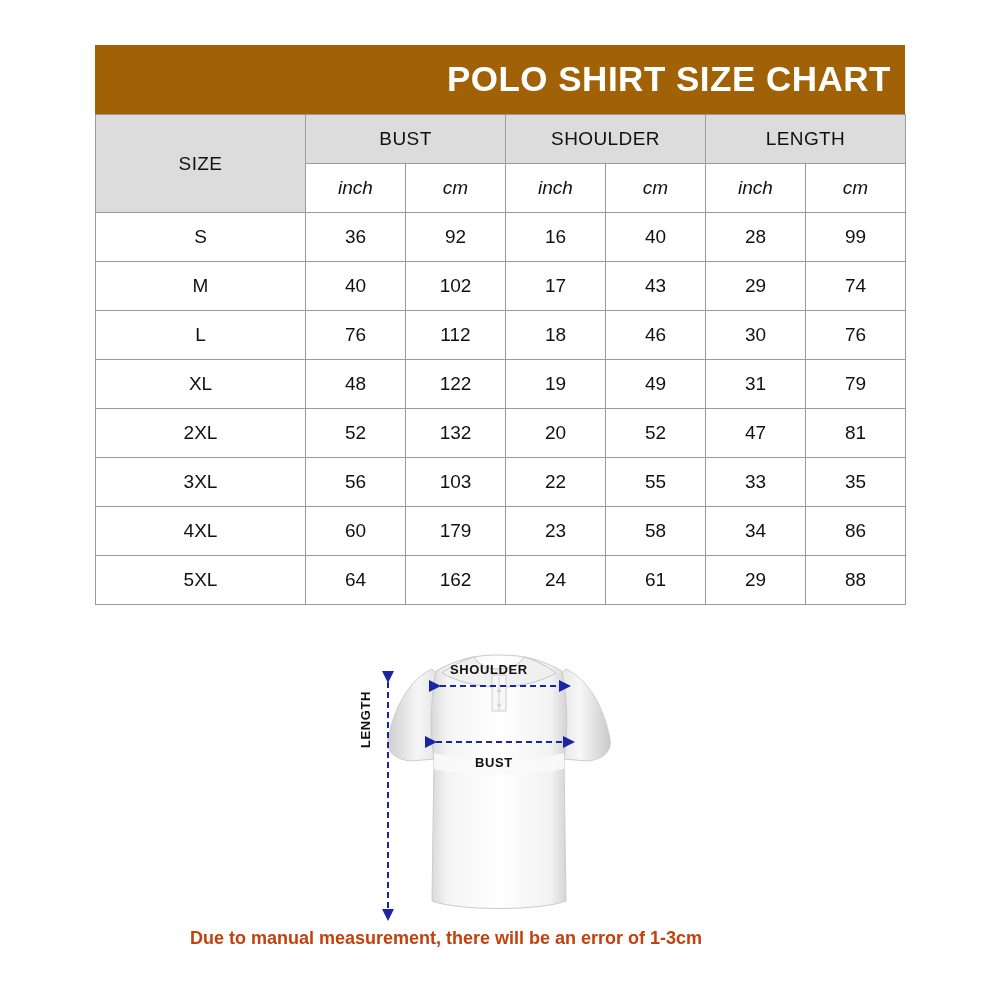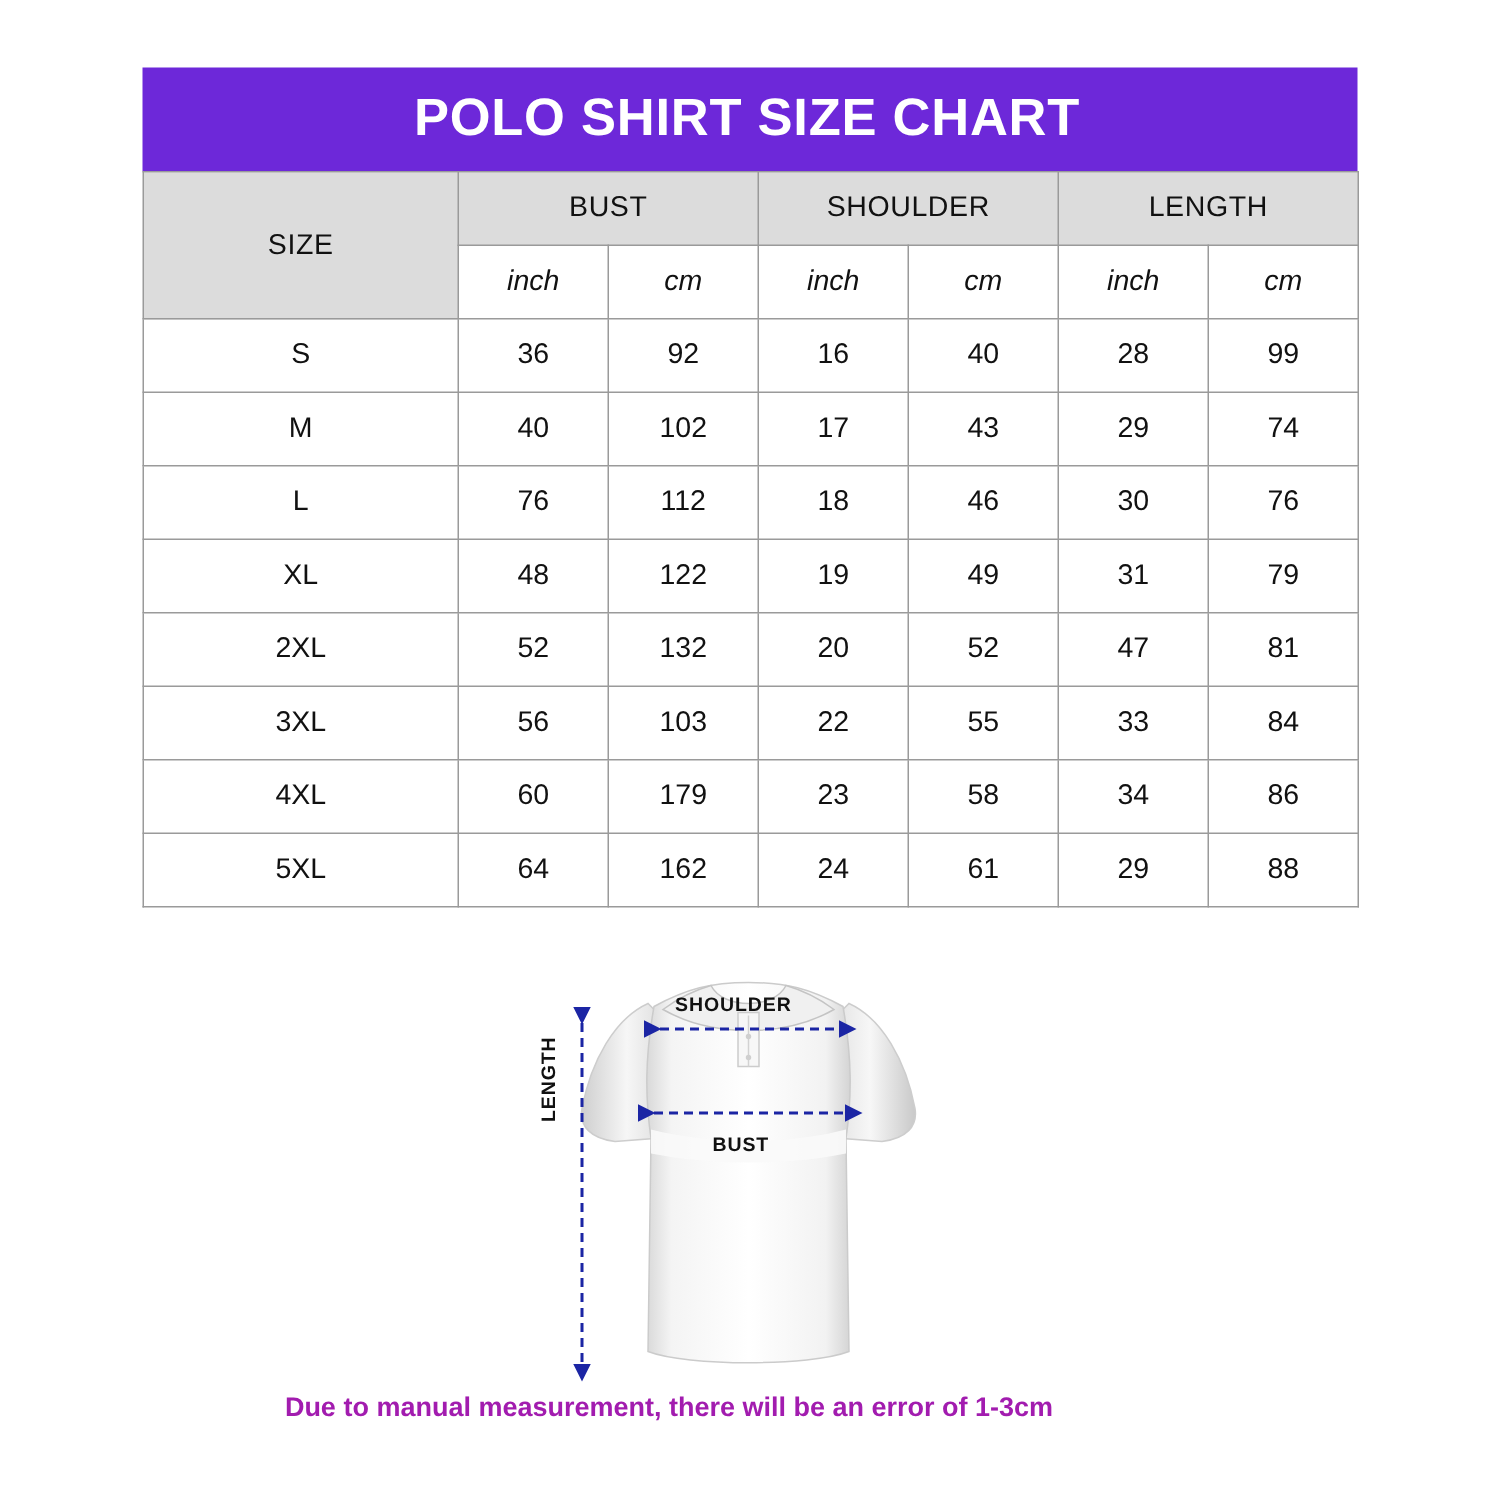--- a/index.html
+++ b/index.html
@@ -25,27 +25,27 @@
 
   
   .chart-wrap {
     position: absolute;
     left: 95px;
     top: 45px;
     width: 810px;
   }
 
   .chart-title {
-    background: #6d28d9;
+    background: #a16207;
     color: #ffffff;
-    text-align: center;
+    text-align: right;
     font-size: 35px;
     font-weight: bold;
     letter-spacing: 0.5px;
-    padding: 16px 4px 18px 0;
+    padding: 16px 14px 18px 0;
     line-height: 1;
   }
 
   table.size-table {
     width: 810px;
     border-collapse: collapse;
     table-layout: fixed;
   }
   table.size-table td, table.size-table th {
     border: 1px solid #9a9a9a;
@@ -109,21 +109,21 @@
     transform-origin: left top;
     white-space: nowrap;
   }
 
   .note {
     position: absolute;
     left: 0;
     top: 928px;
     width: 892px;
     text-align: center;
-    color: #a21caf;
+    color: #c2410c;
     font-size: 18px;
     font-weight: bold;
   }
 </style>
 </head>
 <body>
 
 <div class="page">
 
   <div class="chart-wrap">
@@ -201,21 +201,21 @@
           <td>47</td>
           <td>81</td>
         </tr>
         <tr>
           <td class="size-cell">3XL</td>
           <td>56</td>
           <td>103</td>
           <td>22</td>
           <td>55</td>
           <td>33</td>
-          <td>84</td>
+          <td>35</td>
         </tr>
         <tr>
           <td class="size-cell">4XL</td>
           <td>60</td>
           <td>179</td>
           <td>23</td>
           <td>58</td>
           <td>34</td>
           <td>86</td>
         </tr>

